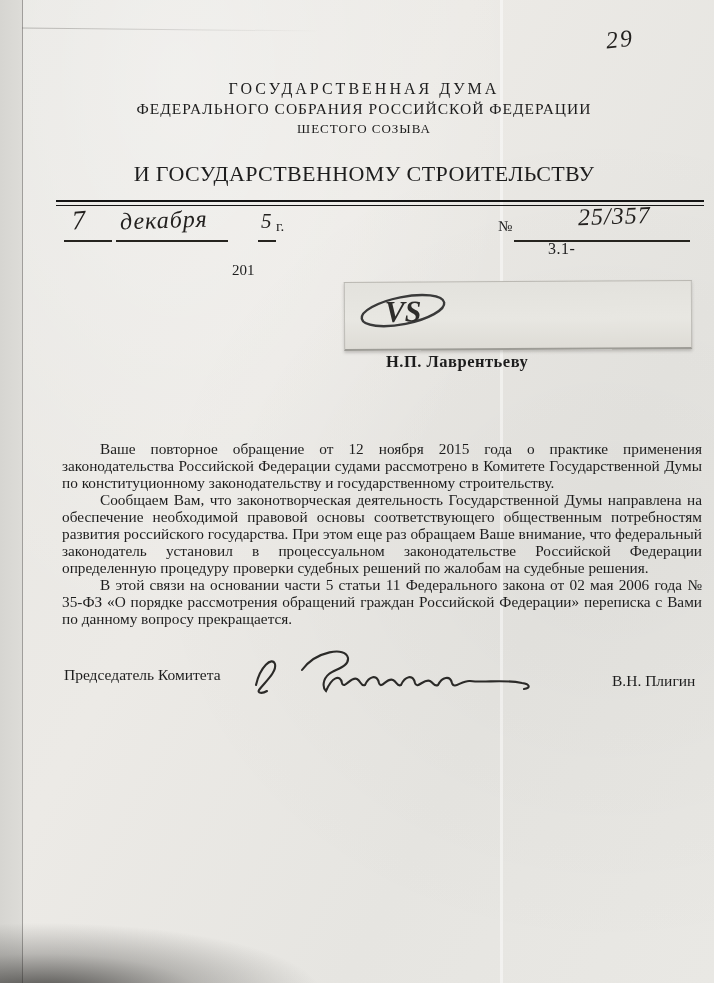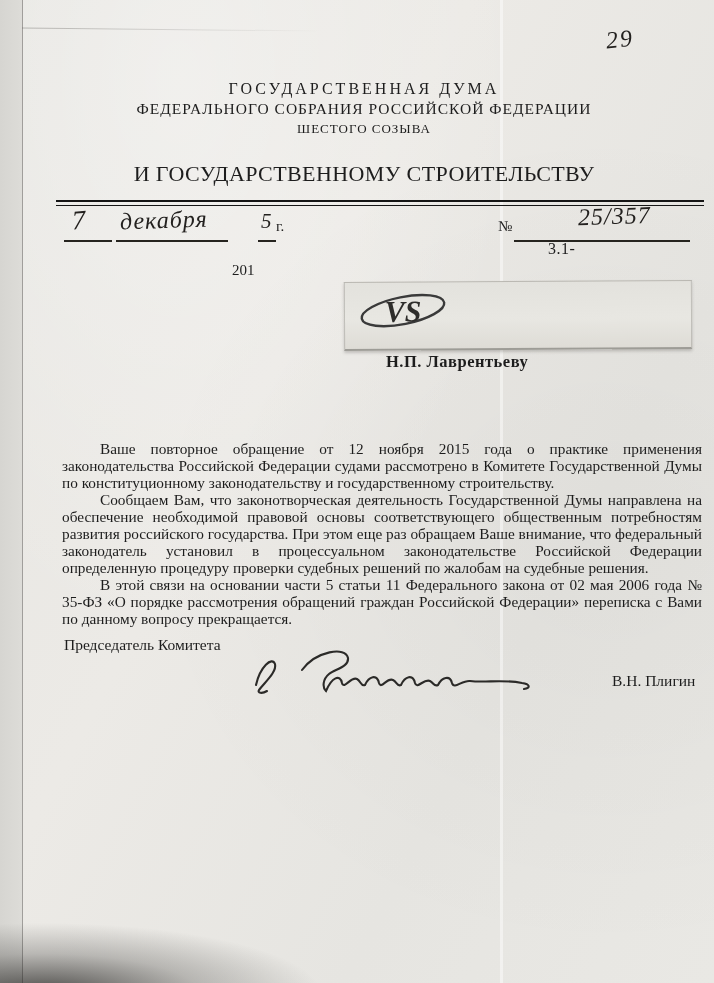--- a/index.html
+++ b/index.html
@@ -52,21 +52,21 @@
   .monogram{position:absolute;left:8px;top:4px;}
 
   .addressee{position:absolute;left:386px;top:352px;font-size:16.5px;font-weight:bold;letter-spacing:0.5px;}
   .salutation{position:absolute;left:62px;top:410px;width:640px;text-align:center;
     font-size:15.8px;font-weight:bold;}
 
   .bodytxt{position:absolute;left:62px;top:440px;width:640px;font-size:15.3px;line-height:17px;
     text-align:justify;}
   .bodytxt p{margin:0;text-indent:38px;}
 
-  .sig-title{position:absolute;left:64px;top:636px;font-size:15.5px;}
+  .sig-title{position:absolute;left:64px;top:666px;font-size:15.5px;}
   .sig-name{position:absolute;left:612px;top:672px;font-size:15.5px;white-space:nowrap;}
   .sig-stroke{position:absolute;left:238px;top:643px;}
 </style>
 </head>
 <body>
 
 <div class="scan">
 
   <div class="left-band"></div>
   <div class="page-top-edge"></div>

